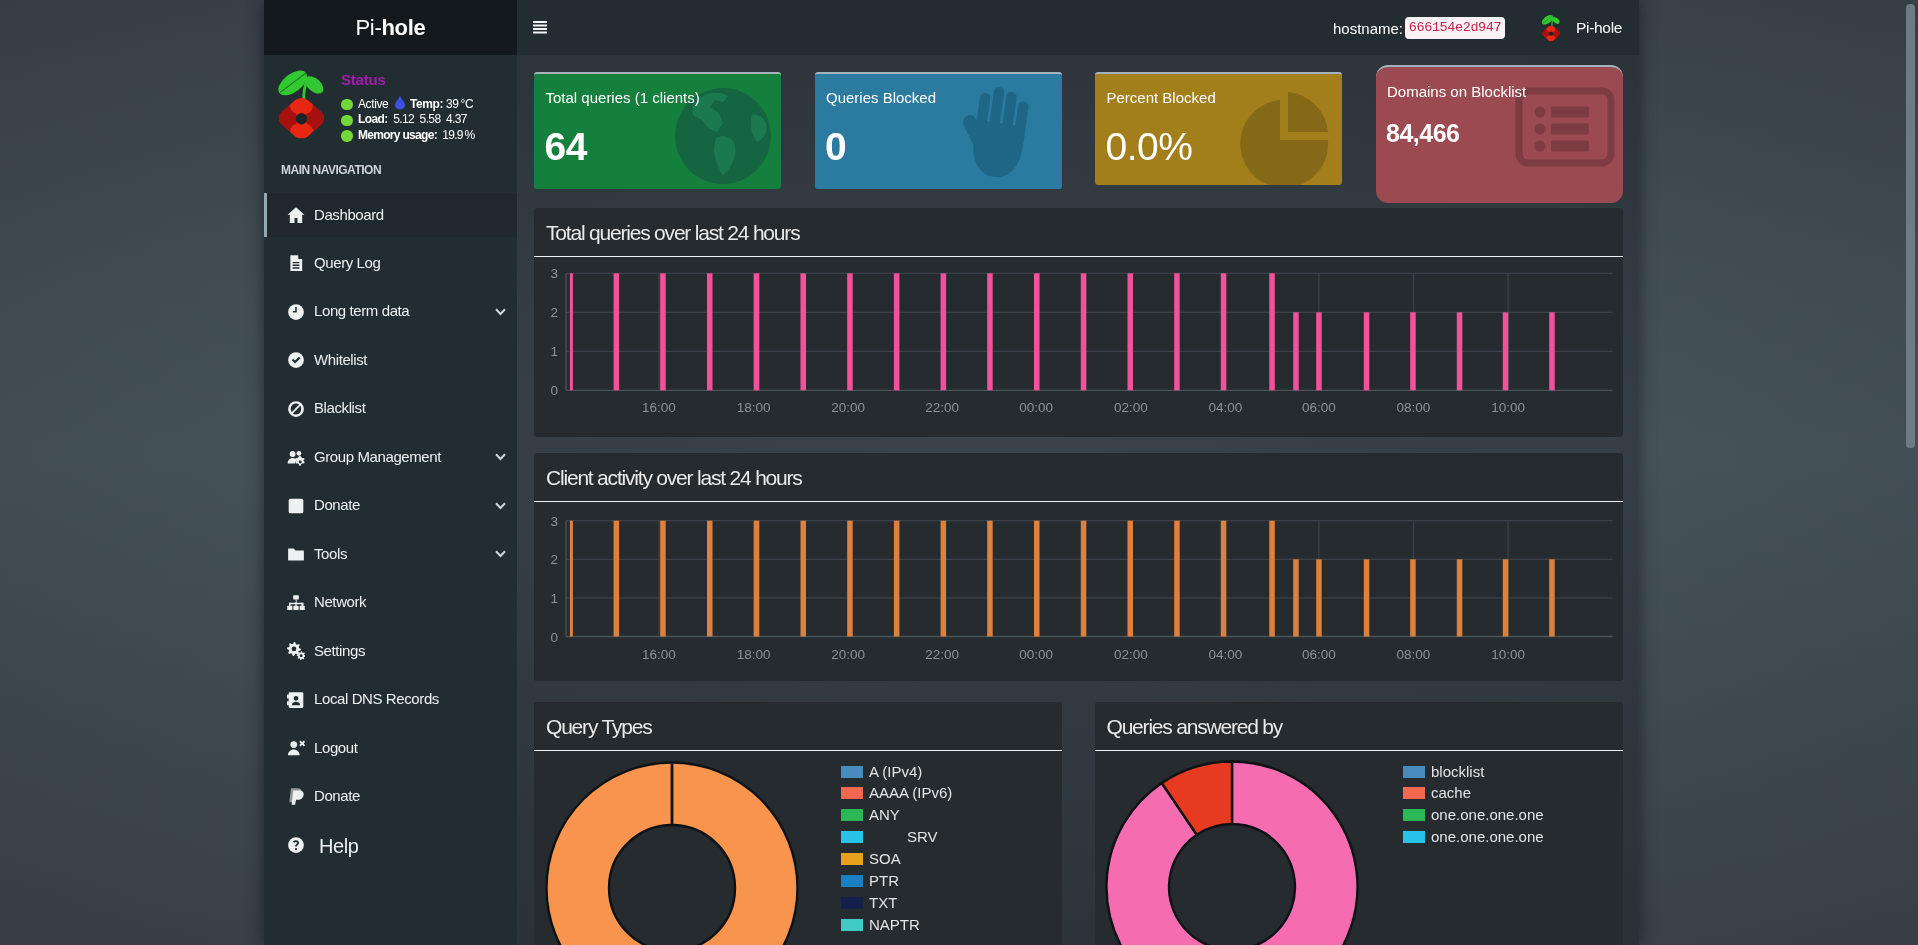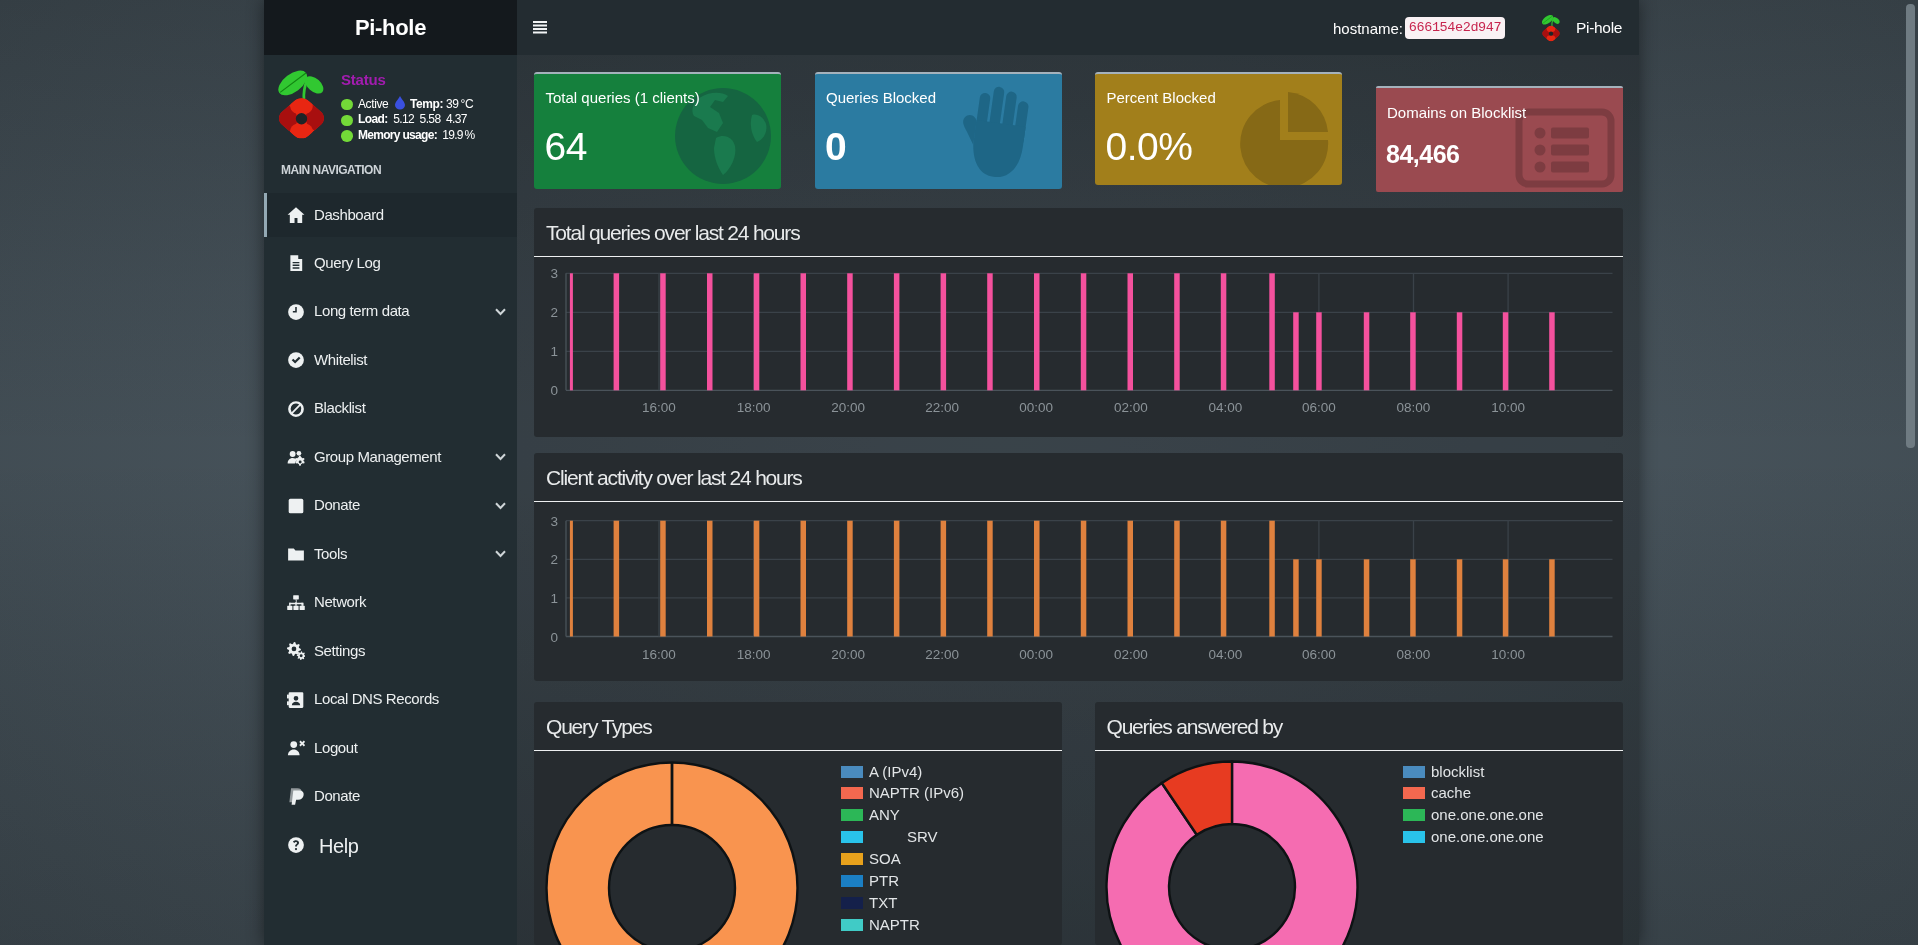--- a/index.html
+++ b/index.html
@@ -1,15 +1,15 @@
 <!DOCTYPE html>
 <html><head><meta charset="utf-8"><style>html,body{margin:0;padding:0}body{width:1918px;height:945px;overflow:hidden;position:relative;font-family:'Liberation Sans',sans-serif;background:linear-gradient(180deg, rgba(10,14,16,0.20) 0%, rgba(10,14,16,0.06) 30%, rgba(10,14,16,0) 48%, rgba(10,14,16,0.10) 75%, rgba(10,14,16,0.18) 100%), radial-gradient(1500px 1000px at 52% 46%, #4c5861 0%, #47535b 40%, #404b52 75%, #3b454c 100%);}div{box-sizing:border-box}.abs{position:absolute}</style></head><body>
 <div class="abs" style="left:264px;top:0;width:1375px;height:945px;box-shadow:0 0 16px rgba(0,0,0,0.45)"></div>
 <div class="abs" style="left:264px;top:55px;width:253px;height:890px;background:#222d32"></div>
-<div class="abs" style="left:264px;top:0;width:253px;height:55px;background:#14191d;color:#fff;text-align:center;line-height:55px;font-size:22px;letter-spacing:-0.3px"><span style="font-weight:700">Pi-</span><b>hole</b></div>
+<div class="abs" style="left:264px;top:0;width:253px;height:55px;background:#14191d;color:#fff;text-align:center;line-height:55px;font-size:22px;letter-spacing:-0.3px"><span style="font-weight:400">Pi-</span><b>hole</b></div>
 <div class="abs" style="left:517px;top:0;width:1122px;height:55px;background:#232c31"></div>
 <svg class="abs" style="left:532.5px;top:21px" width="14" height="13" viewBox="0 0 14 13">
     <g fill="#f2f4f5">
       <rect x="0" y="0" width="14" height="2"></rect>
       <rect x="0" y="3.5" width="14" height="2"></rect>
       <rect x="0" y="7" width="14" height="2"></rect>
       <rect x="0" y="10.5" width="14" height="2"></rect>
     </g>
   </svg>
 <div class="abs" style="left:1333px;top:20px;font-size:15px;color:#fff">hostname:</div>
@@ -168,21 +168,21 @@
 <div class="abs" style="left:534.0px;top:71.5px;width:247px;height:117.5px;background:#15803d;border-top:2.5px solid #a5b2bc;border-radius:3px;overflow:hidden">
     <svg style="position:absolute;right:8px;top:12px" width="100" height="100" viewBox="0 0 100 100">
       <circle cx="50" cy="50" r="48" fill="#156541"></circle>
       <g fill="#1a7a4e">
         <path d="M28 11 C36 6 48 5 55 10 L50 16 L42 14 L37 21 L46 27 L50 37 L44 46 L35 42 L29 34 L21 30 C17 24 21 15 28 11 Z"></path>
         <path d="M43 52 C52 47 60 52 62 60 C64 70 58 83 50 89 C45 82 41 72 41 62 Z"></path>
         <path d="M79 29 C85 27 91 32 93 38 C95 46 90 54 84 56 C79 50 76 39 79 29 Z"></path>
       </g>
     </svg>
     <div style="position:absolute;left:11.5px;top:15.5px;font-size:15px;color:#fff;letter-spacing:0px">Total queries (1 clients)</div>
-    <div style="position:absolute;left:10.5px;top:51.5px;font-size:39px;font-weight:400;letter-spacing:-0.5px;color:#fff">64</div>
+    <div style="position:absolute;left:10.5px;top:51.5px;font-size:39px;font-weight:700;letter-spacing:-0.5px;color:#fff">64</div>
   </div>
 <div class="abs" style="left:814.5px;top:71.5px;width:247px;height:117.5px;background:#2b7ba1;border-top:2.5px solid #a5b2bc;border-radius:3px;overflow:hidden">
     <svg style="position:absolute;right:8px;top:12px" width="100" height="100" viewBox="0 0 100 100">
       <g fill="#1e6686" transform="rotate(8 50 55)">
         <rect x="20" y="10" width="10.5" height="48" rx="5.2"></rect>
         <rect x="33" y="2" width="10.5" height="56" rx="5.2"></rect>
         <rect x="46" y="5" width="10.5" height="52" rx="5.2"></rect>
         <rect x="59" y="13" width="10.5" height="44" rx="5.2"></rect>
         <path d="M20 40 C20 35 12 31 8 37 C5 41 8 46 12 51 L20 63 Z"></path>
         <path d="M20 38 h49.5 V58 C69.5 80 59 92 44.5 92 C31 92 22 81 20 62 Z"></path>
@@ -194,21 +194,21 @@
 <div class="abs" style="left:1095.0px;top:71.5px;width:247px;height:113px;background:#a27f1b;border-top:2.5px solid #a5b2bc;border-radius:3px;overflow:hidden">
     <svg style="position:absolute;right:8px;top:12px" width="100" height="100" viewBox="0 0 100 100">
       <g fill="#866916">
         <path d="M54 6a44 44 0 0 1 40 40H54Z"></path>
         <path d="M46 14A44 44 0 1 0 94 54H46Z"></path>
       </g>
     </svg>
     <div style="position:absolute;left:11.5px;top:15.5px;font-size:15px;color:#fff;letter-spacing:0px">Percent Blocked</div>
     <div style="position:absolute;left:10.5px;top:51.5px;font-size:39px;font-weight:400;letter-spacing:-0.5px;color:#fff">0.0%</div>
   </div>
-<div class="abs" style="left:1375.5px;top:86px;width:247px;height:106px;background:#9a4a50;border-top:2.5px solid #a5b2bc;border-radius:2px;overflow:hidden">
+<div class="abs" style="left:1375.5px;top:65px;width:247px;height:138px;background:#9a4a50;border-top:2.5px solid #a5b2bc;border-radius:12px;overflow:hidden">
     <svg style="position:absolute;right:8px;top:12px" width="100" height="100" viewBox="0 0 100 100">
       <g fill="#7d3c41">
         <rect x="4" y="12" width="92" height="72" rx="9" fill="none" stroke="#7d3c41" stroke-width="7"></rect>
         <circle cx="25" cy="33" r="5.5"></circle>
         <rect x="36" y="27.5" width="38" height="11" rx="2"></rect>
         <circle cx="25" cy="50" r="5.5"></circle>
         <rect x="36" y="44.5" width="38" height="11" rx="2"></rect>
         <circle cx="25" cy="67" r="5.5"></circle>
         <rect x="36" y="61.5" width="38" height="11" rx="2"></rect>
       </g>
@@ -342,21 +342,21 @@
     <circle cx="130" cy="130" r="63" fill="none" stroke="#0e1214" stroke-width="2.4"></circle>
     <line x1="130" y1="4.5" x2="130" y2="67" stroke="#0e1214" stroke-width="2.8"></line>
   </svg>
 <svg style="position:absolute;left:1102px;top:757px" width="260" height="260" viewBox="0 0 260 260">
     <path d="M130 4.5 A125.5 125.5 0 1 1 59.82 25.96 L94.77 77.77 A63 63 0 1 0 130 67 Z" fill="#f56cb1" stroke="#0e1214" stroke-width="2.4"></path>
     <path d="M59.82 25.96 A125.5 125.5 0 0 1 130 4.5 L130 67 A63 63 0 0 0 94.77 77.77 Z" fill="#e73b21" stroke="#0e1214" stroke-width="2.4"></path>
   </svg>
 <div style="position:absolute;left:841px;top:765.5px;width:22px;height:12px;background:#4a8bbe"></div>
 <div style="position:absolute;left:869px;top:762.5px;font-size:15px;color:#e2e5e7;white-space:nowrap">A (IPv4)</div>
 <div style="position:absolute;left:841px;top:787.4px;width:22px;height:12px;background:#f3684f"></div>
-<div style="position:absolute;left:869px;top:784.4px;font-size:15px;color:#e2e5e7;white-space:nowrap">NAPTR (IPv6)</div>
+<div style="position:absolute;left:869px;top:784.4px;font-size:15px;color:#e2e5e7;white-space:nowrap">AAAA (IPv6)</div>
 <div style="position:absolute;left:841px;top:809.3px;width:22px;height:12px;background:#2cb757"></div>
 <div style="position:absolute;left:869px;top:806.3px;font-size:15px;color:#e2e5e7;white-space:nowrap">ANY</div>
 <div style="position:absolute;left:841px;top:831.2px;width:22px;height:12px;background:#29c3ea"></div>
 <div style="position:absolute;left:907px;top:828.2px;font-size:15px;color:#e2e5e7;white-space:nowrap">SRV</div>
 <div style="position:absolute;left:841px;top:853.1px;width:22px;height:12px;background:#e7a11c"></div>
 <div style="position:absolute;left:869px;top:850.1px;font-size:15px;color:#e2e5e7;white-space:nowrap">SOA</div>
 <div style="position:absolute;left:841px;top:875.0px;width:22px;height:12px;background:#1b7fc4"></div>
 <div style="position:absolute;left:869px;top:872.0px;font-size:15px;color:#e2e5e7;white-space:nowrap">PTR</div>
 <div style="position:absolute;left:841px;top:896.9px;width:22px;height:12px;background:#14204a"></div>
 <div style="position:absolute;left:869px;top:893.9px;font-size:15px;color:#e2e5e7;white-space:nowrap">TXT</div>

